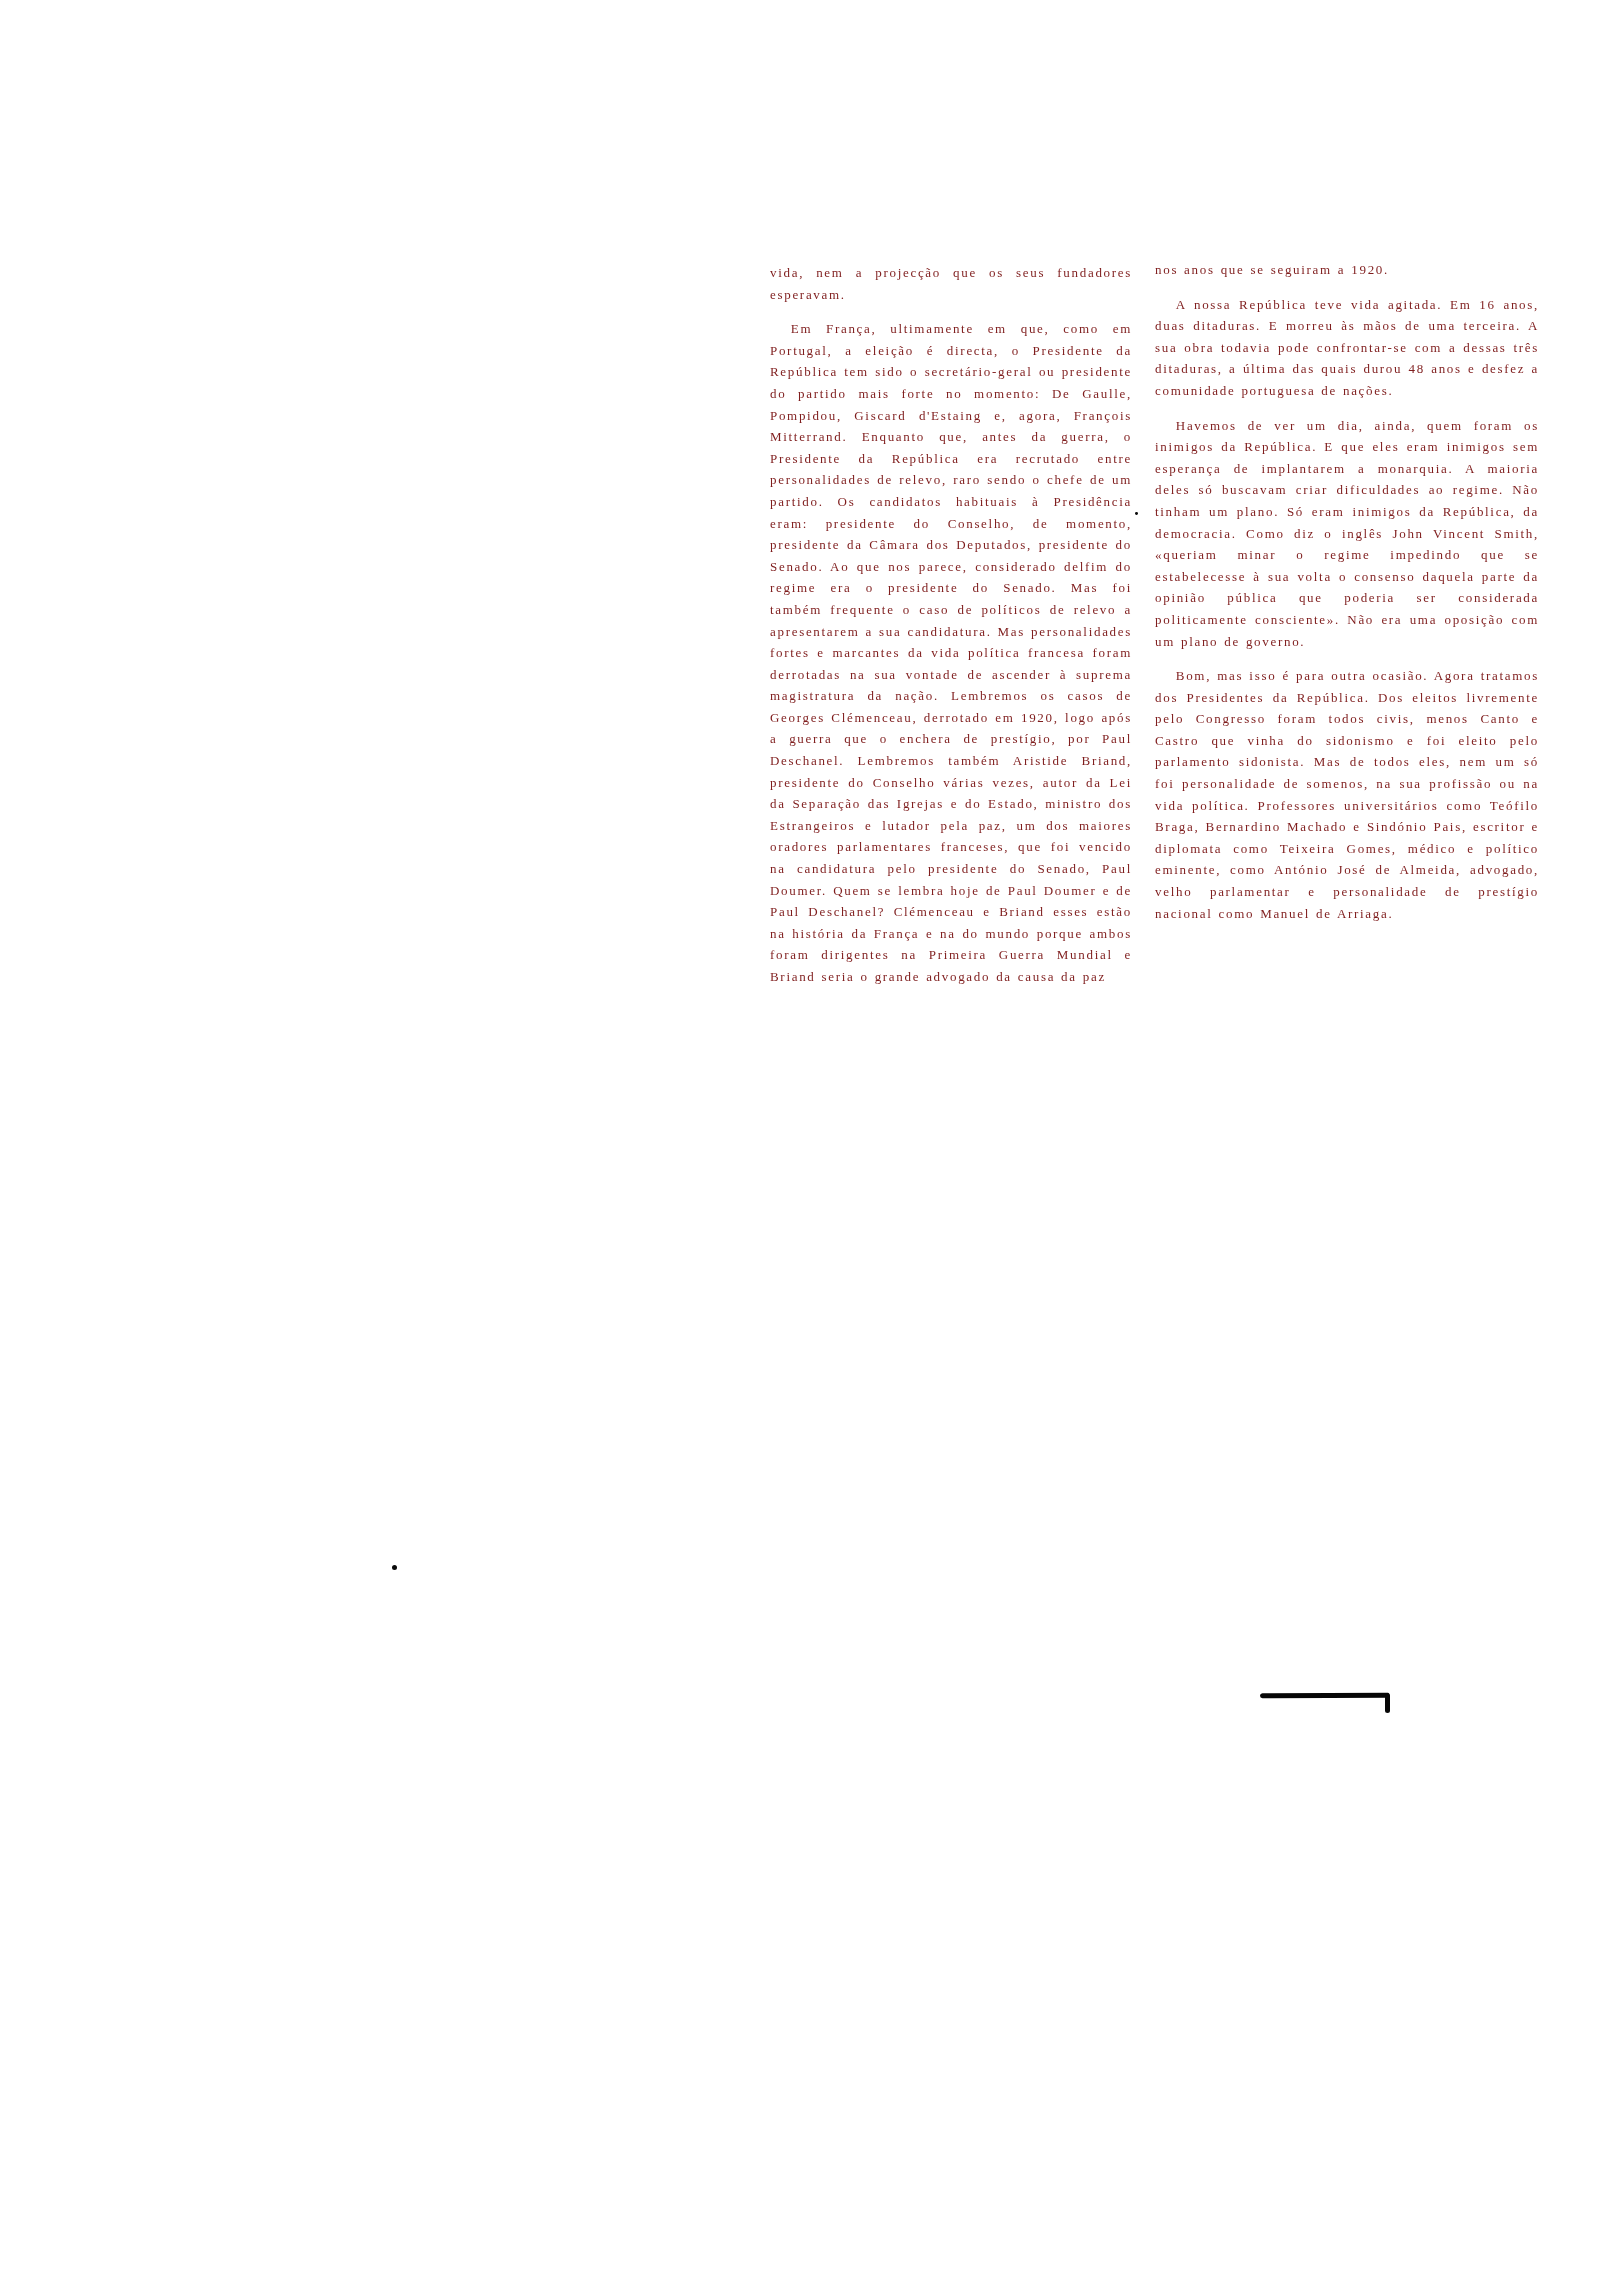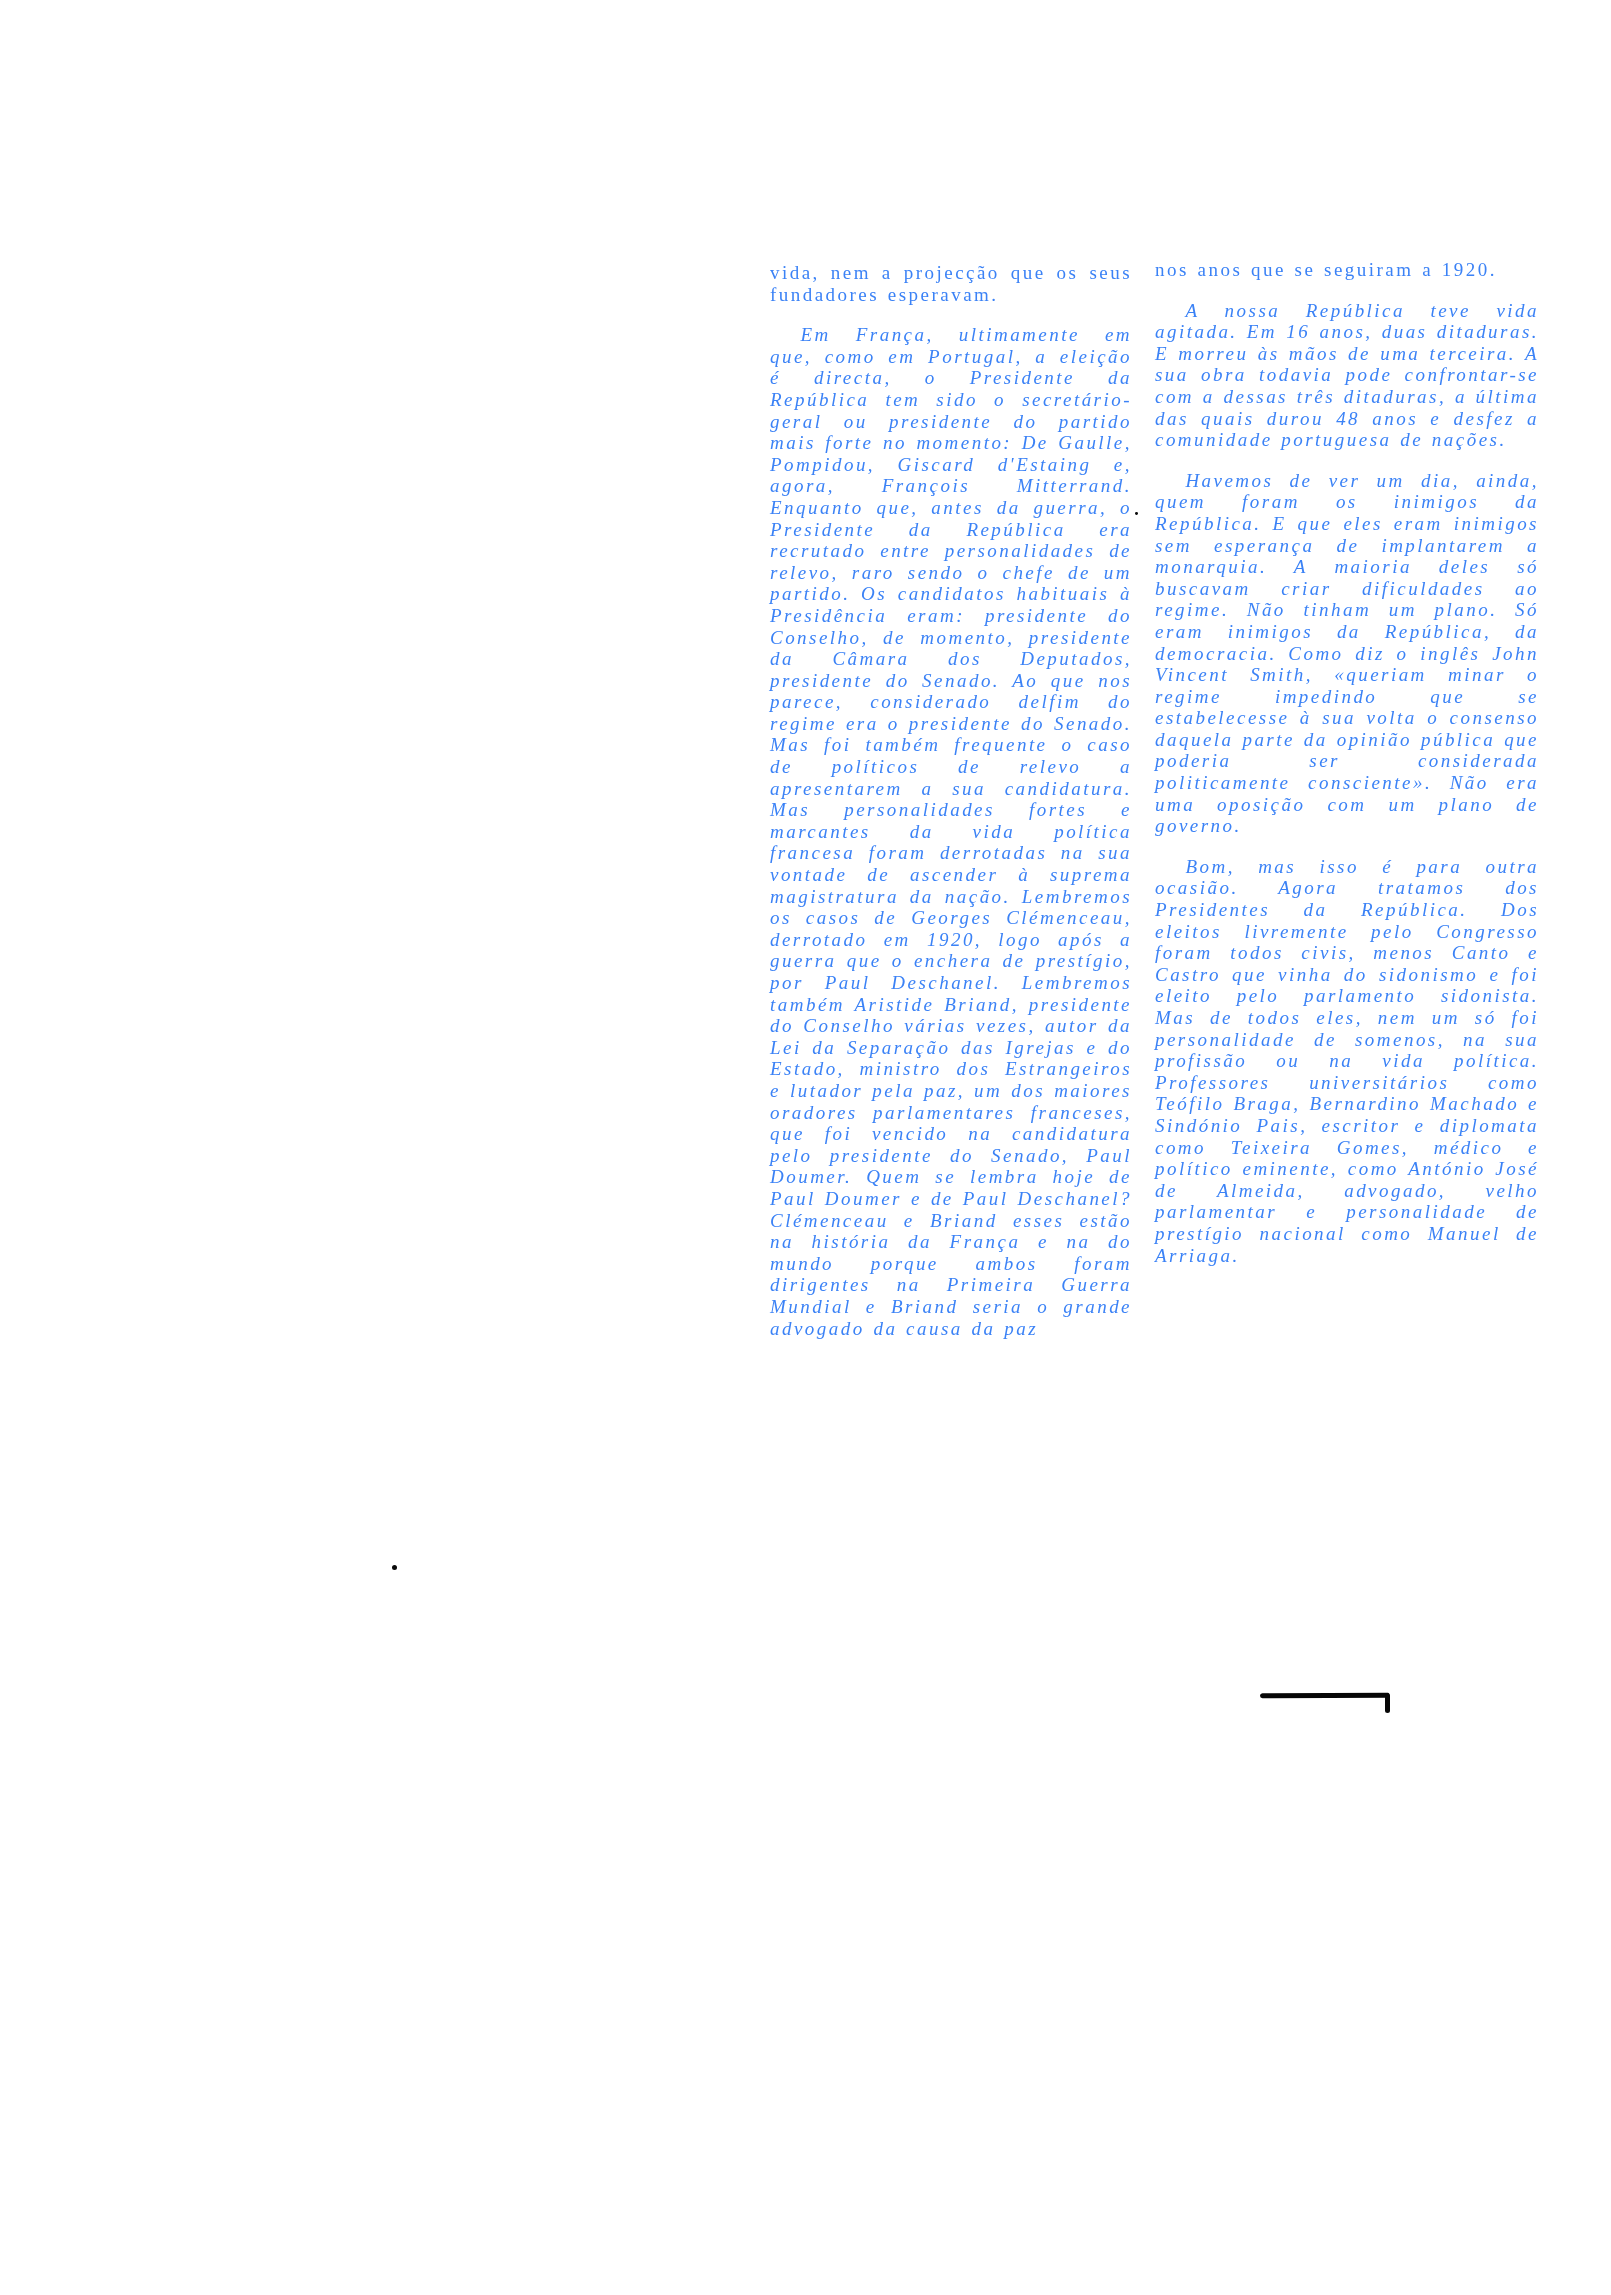--- a/index.html
+++ b/index.html
@@ -11,33 +11,33 @@
     position: relative;
     width: 1612px;
     height: 2295px;
     background: #ffffff;
     overflow: hidden;
     font-family: "Liberation Serif", serif;
   }
   .col {
     position: absolute;
     text-align: justify;
-    color: #3b82f6;
-    font-size: 19px;
+    color: #7f1d1d;
+    font-size: 13px;
     line-height: 21.6px;
     letter-spacing: 0.13em;
     word-spacing: 0.08em;
     hyphens: auto;
     -webkit-hyphens: auto;
   }
   .col-left  { left: 770px; top: 262px; width: 362px; }
   .col-right { left: 1155px; top: 259px; width: 384px; }
   .col p { margin: 0; text-indent: 1.6em; }
   .col p.cont { text-indent: 0; }
-  .col p + p { margin-top: 19px; font-style: italic; }
+  .col p + p { margin-top: 13px; }
   .rule {
     position: absolute;
     left: 1260px;
     top: 1693px;
     width: 129px;
     height: 5.4px;
     background: #060606;
     border-radius: 2.9px 1.5px 1.5px 2.9px;
     transform: rotate(-0.2deg);
   }

